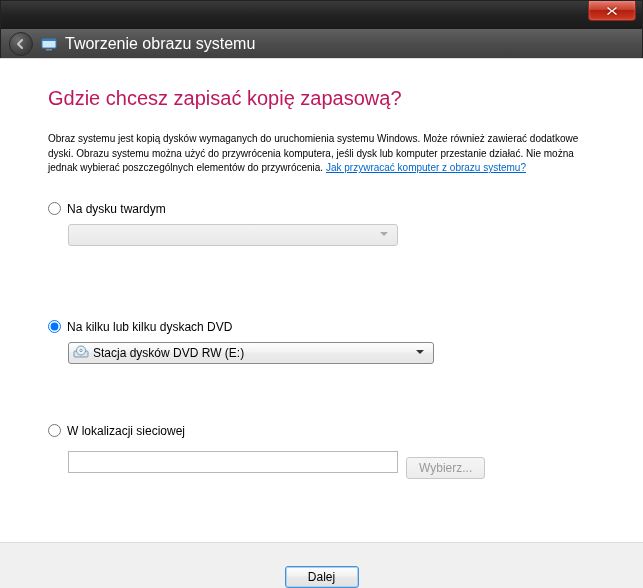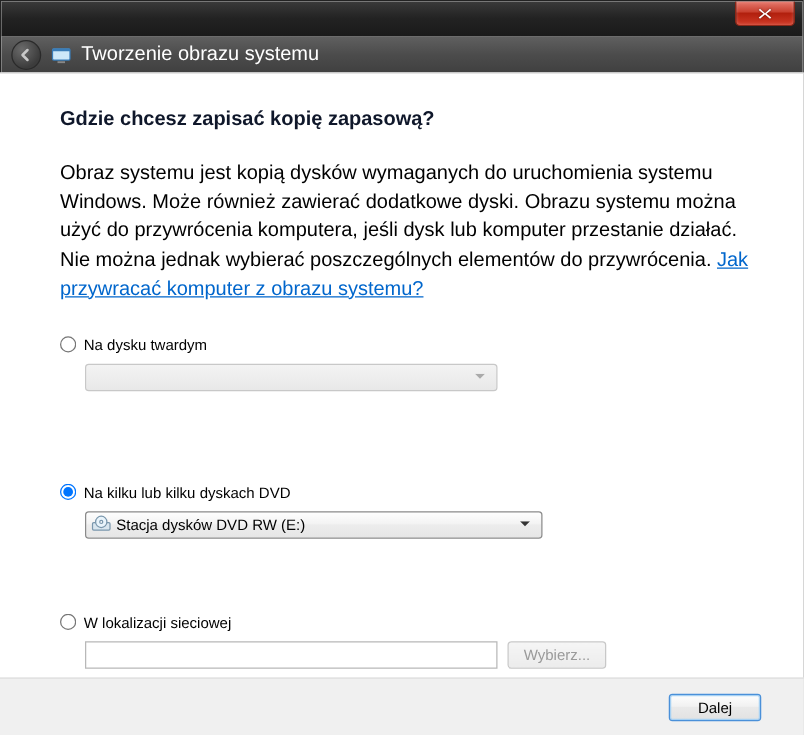--- a/index.html
+++ b/index.html
@@ -69,27 +69,27 @@
     left: 0;
     right: 0;
     bottom: 0;
     background: #fff;
     border-top: 1px solid #ddd;
   }
   .content {
     padding: 28px 40px 0 48px;
   }
   .heading {
-    color: #0f172a;
-    font-size: 16px;
-    font-weight: bold;
+    color: #be185d;
+    font-size: 20px;
+    font-weight: normal;
     margin-bottom: 22px;
   }
   .description {
-    font-size: 16px;
+    font-size: 10px;
     color: #000;
     line-height: 1.45;
     margin-bottom: 26px;
   }
   .description a {
     color: #0066cc;
     text-decoration: underline;
   }
   .option-group { margin-bottom: 24px; }
   .radio-row {
@@ -150,20 +150,21 @@
   .btn {
     height: 22px;
     min-width: 74px;
     font-family: inherit;
     font-size: 12px;
     border: 1px solid #8a8a8a;
     border-radius: 3px;
     background: linear-gradient(to bottom,#fefefe 0%,#f1f1f1 45%,#e9e9e9 50%,#e2e2e2 100%);
     cursor: pointer;
     padding: 0 12px;
+    margin-top: 11px;
   }
   .btn:disabled {
     border-color: #c8c8c8;
     color: #9a9a9a;
     background: linear-gradient(#f5f5f5,#ececec);
     cursor: default;
   }
   .btn.default {
     border: 1px solid #4a90d9;
     box-shadow: 0 0 0 1px #a7d1f3 inset;
@@ -172,22 +173,23 @@
     position: absolute;
     bottom: 0;
     left: 0;
     right: 0;
     height: 46px;
     background: #f0f0f0;
     border-top: 1px solid #ddd;
     display: flex;
     justify-content: flex-end;
     align-items: center;
-    padding: 0 34px;
+    padding: 0 4px;
     gap: 8px;
+    flex-direction: column;
   }
   .gap-lg { height: 50px; }
   .gap-md { height: 36px; }
 </style>
 </head>
 <body>
 
 <div class="titlebar">
   <div class="close-btn">
     <svg width="12" height="10" viewBox="0 0 12 10">

